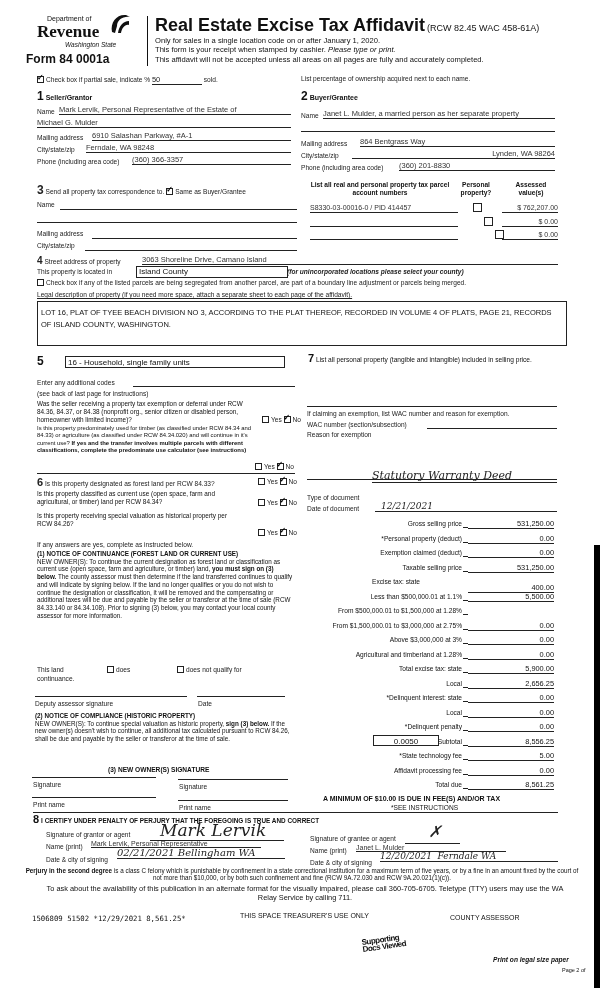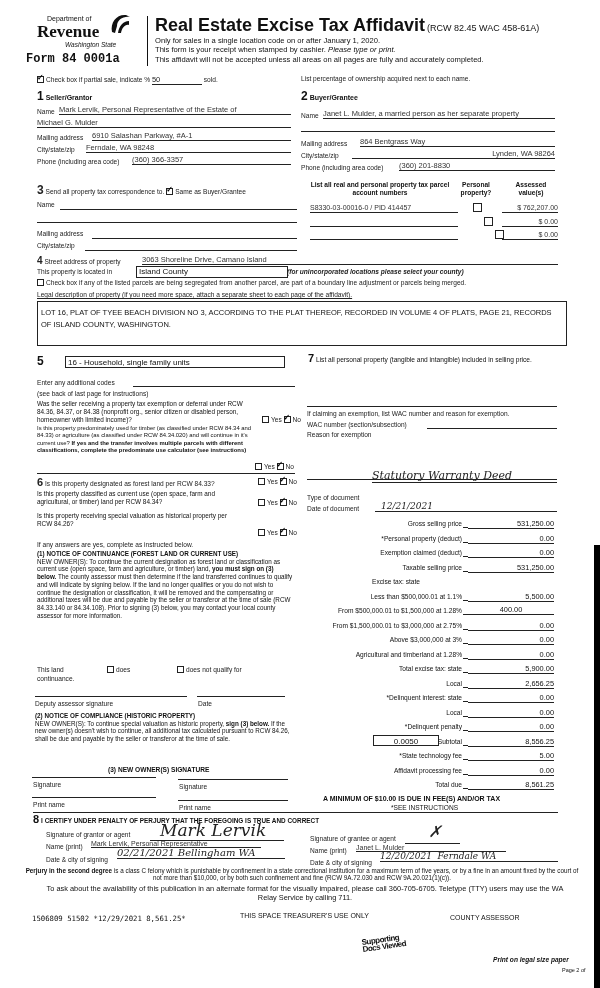--- a/index.html
+++ b/index.html
@@ -28,21 +28,21 @@
   <div style="position:absolute;left:12px;top:3px;font-size:7px;">Department of</div>
   <div style="position:absolute;left:2px;top:10px;font-family:'Liberation Serif',serif;font-weight:bold;font-size:17px;">Revenue</div>
   <div style="position:absolute;left:74px;top:0px;width:22px;height:24px;">
     <svg width="22" height="24" viewBox="0 0 22 24">
         <path d="M3 20 C1 10 8 2 17 3 L21 5 C14 4 8 8 8 14 L6 21 Z" fill="#111"></path>
         <path d="M9 21 C10 14 14 9 20 9 L20 13 C16 12 13 16 12 21 Z" fill="#111"></path>
       </svg>
   </div>
   <div style="position:absolute;left:30px;top:29px;font-size:6.5px;font-style:italic;">Washington State</div>
 </div>
-<div class="abs" style="left:26px;top:52px;font-size:12px;font-weight:bold;font-family:Liberation Mono, monospace;">Form 84 0001a</div>
+<div class="abs" style="left:26px;top:52px;font-size:12px;font-weight:bold;">Form 84 0001a</div>
 <div class="abs" style="left:147px;top:16px;width:1px;height:50px;background:#111;"></div>
 <div class="abs" style="left:155px;top:15px;white-space:nowrap;">
   <span style="font-size:18px;font-weight:bold;">Real Estate Excise Tax Affidavit</span>
   <span style="font-size:9px;">(RCW 82.45 WAC 458-61A)</span>
 </div>
 <div class="abs" style="left:155px;top:36px;font-size:7.6px;line-height:9.4px;">
   <div>Only for sales in a single location code on or after January 1, 2020.</div>
   <div><span>This form is your receipt when stamped by cashier.</span> <i>Please type or print.</i></div>
   <div>This affidavit will not be accepted unless all areas on all pages are fully and accurately completed.</div>
 </div>
@@ -216,21 +216,21 @@
     <div class="money" style="top: 548px;">0.00</div>
     <div class="mlabel" style="top: 563px;">Taxable selling price</div>
     <div class="mline" style="left: 463px; top: 571px; width: 5px;"></div>
     <div class="money" style="top: 563px;">531,250.00</div>
     <div class="mlabel" style="top: 577px; right: 180px;">Excise tax: state</div>
     <div class="mlabel" style="top: 592px;">Less than $500,000.01 at 1.1%</div>
     <div class="mline" style="left: 463px; top: 600px; width: 5px;"></div>
     <div class="money" style="top: 592px;">5,500.00</div>
     <div class="mlabel" style="top: 606px;">From $500,000.01 to $1,500,000 at 1.28%</div>
     <div class="mline" style="left: 463px; top: 614px; width: 5px;"></div>
-    <div class="money" style="top: 605px; text-align: center;">400.00</div>
+    <div class="money" style="top: 583px;">400.00</div>
     <div class="mlabel" style="top: 621px;">From $1,500,000.01 to $3,000,000 at 2.75%</div>
     <div class="mline" style="left: 463px; top: 629px; width: 5px;"></div>
     <div class="money" style="top: 621px;">0.00</div>
     <div class="mlabel" style="top: 635px;">Above $3,000,000 at 3%</div>
     <div class="mline" style="left: 463px; top: 643px; width: 5px;"></div>
     <div class="money" style="top: 635px;">0.00</div>
     <div class="mlabel" style="top: 650px;">Agricultural and timberland at 1.28%</div>
     <div class="mline" style="left: 463px; top: 658px; width: 5px;"></div>
     <div class="money" style="top: 650px;">0.00</div>
     <div class="mlabel" style="top: 664px;">Total excise tax: state</div>

